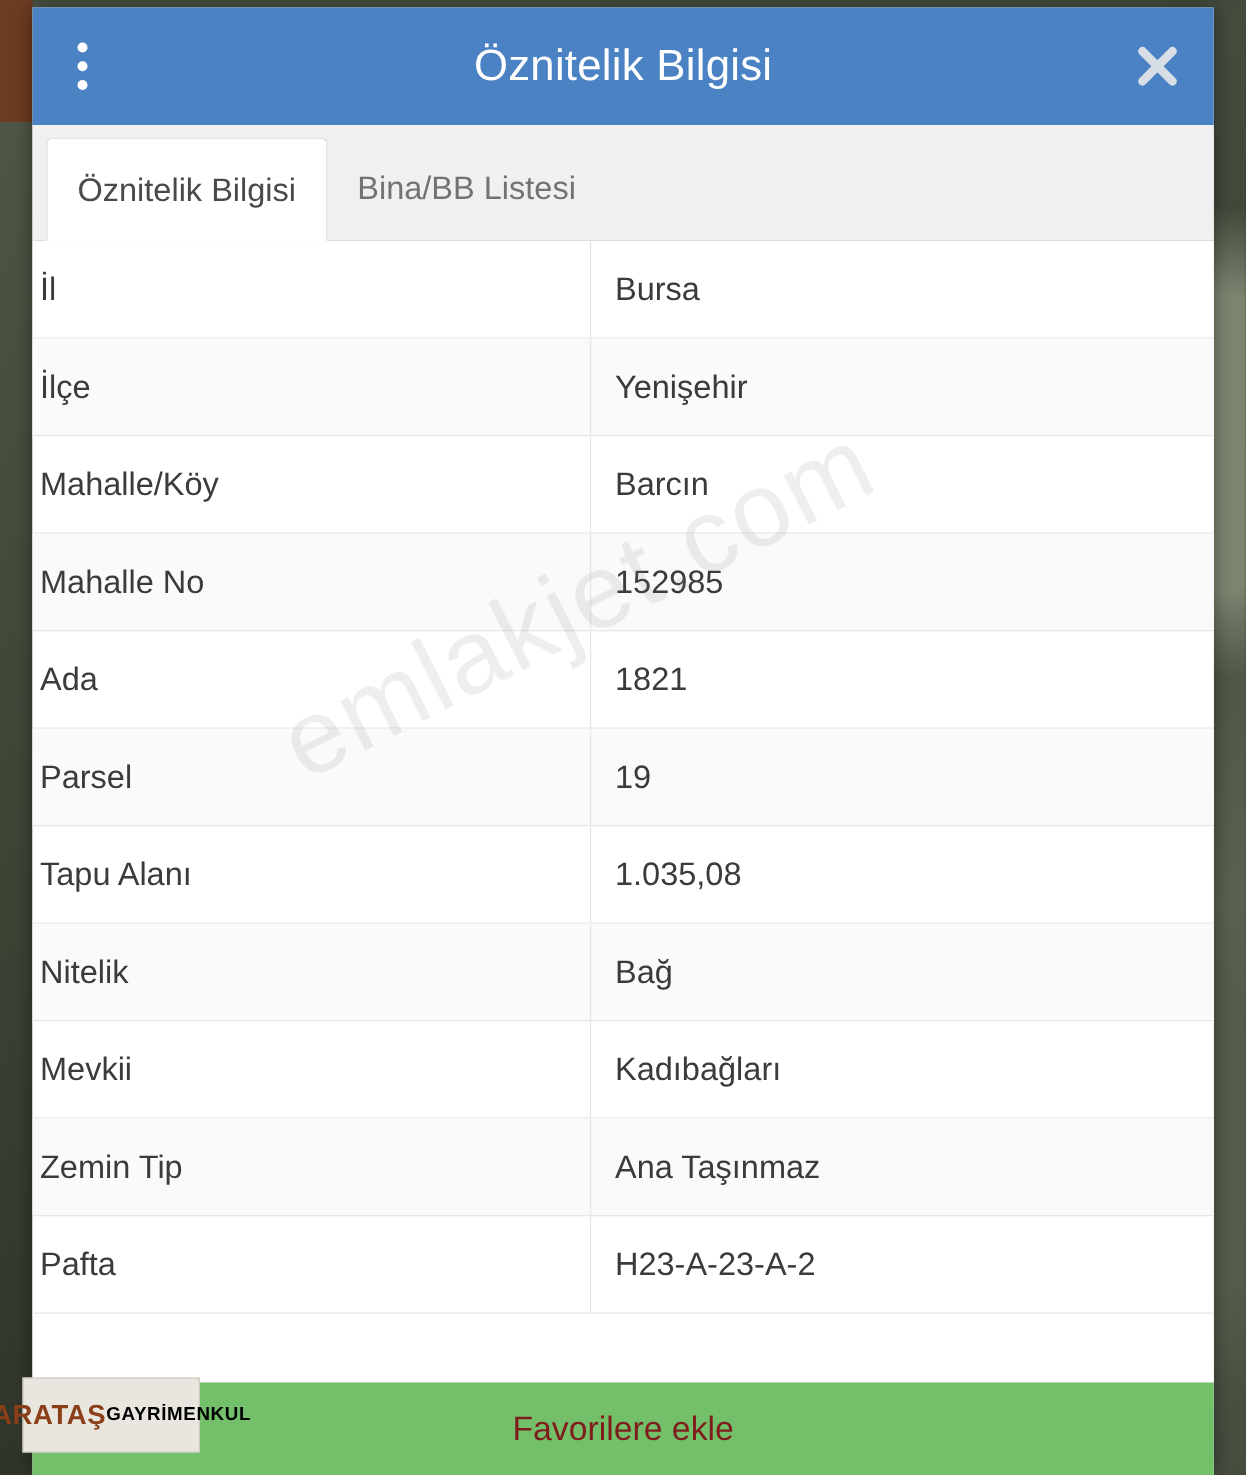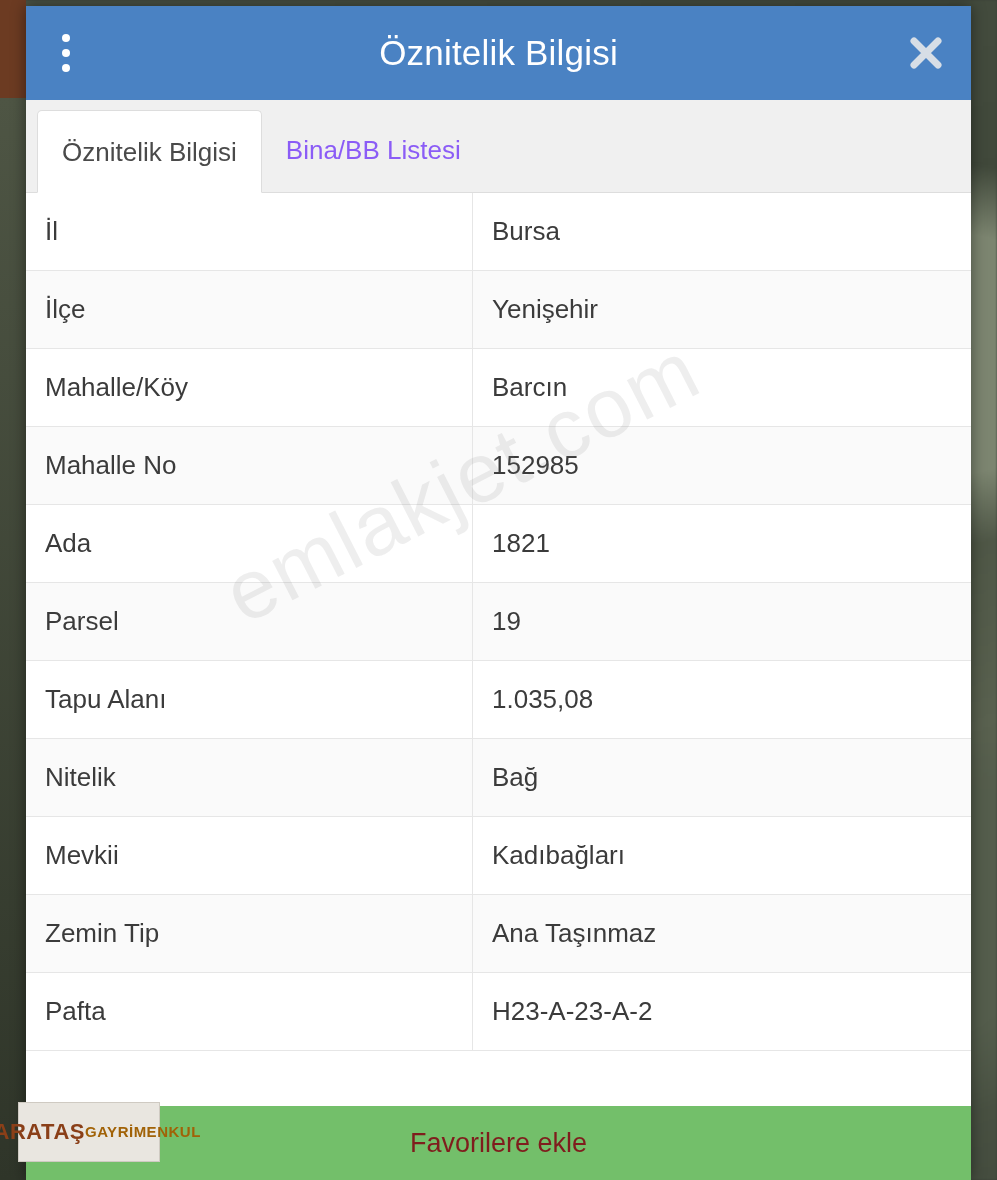--- a/index.html
+++ b/index.html
@@ -103,21 +103,21 @@
     border-bottom: 1px solid #ddd;
     display: flex;
     align-items: flex-end;
     padding-left: 11px;
   }
   .tab {
     font-size: 26px;
     padding: 0 24px;
     height: 83px;
     line-height: 83px;
-    color: #8b5cf6;
+    color: #737373;
     cursor: pointer;
     white-space: nowrap;
   }
   .tab.active {
     background: #fff;
     color: #4a4a4a;
     border: 1px solid #ddd;
     border-bottom: 1px solid #fff;
     border-radius: 5px 5px 0 0;
     margin-bottom: -1px;
@@ -135,21 +135,21 @@
     display: flex;
     height: 78px;
     border-bottom: 1px solid #e6e6e6;
   }
   .row:nth-child(even) { background: #fafafa; }
   .cell-key {
     width: 447px;
     flex: none;
     display: flex;
     align-items: center;
-    padding-left: 19px;
+    padding-left: 6px;
     font-size: 26px;
     color: #3b3b3b;
     border-right: 1px solid #e6e6e6;
   }
   .cell-val {
     flex: 1 1 auto;
     display: flex;
     align-items: center;
     padding-left: 19px;
     font-size: 26px;
@@ -202,21 +202,21 @@
   }
   #logo-badge .l1 {
     font-size: 22px;
     font-weight: bold;
     color: #8a3f18;
     letter-spacing: .5px;
   }
   #logo-badge .l2 {
     font-size: 15px;
     font-weight: bold;
-    color: #a16207;
+    color: #000000;
     letter-spacing: .5px;
   }
 </style>
 </head>
 <body>
 
 <div id="bg"></div>
 <div id="bg-left-strip"></div>
 
 <div id="dialog">

